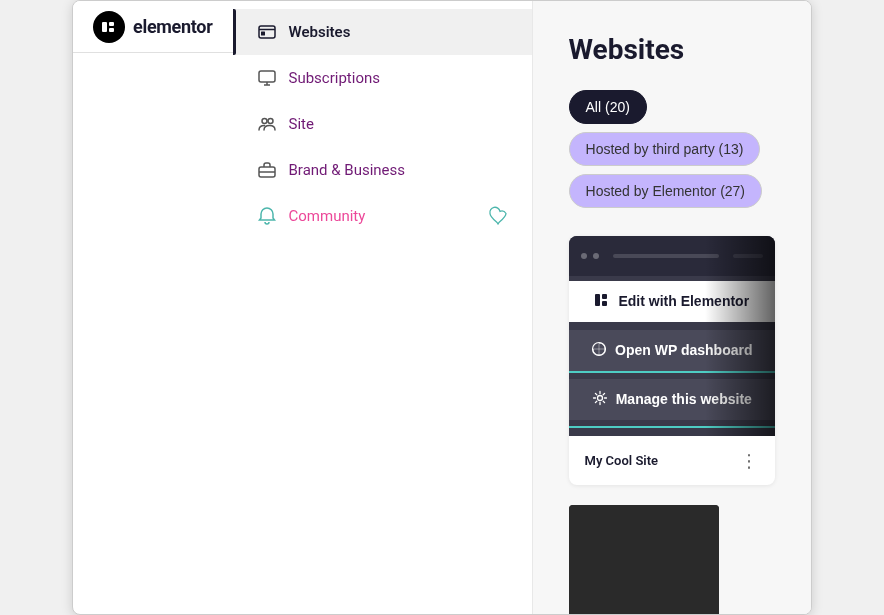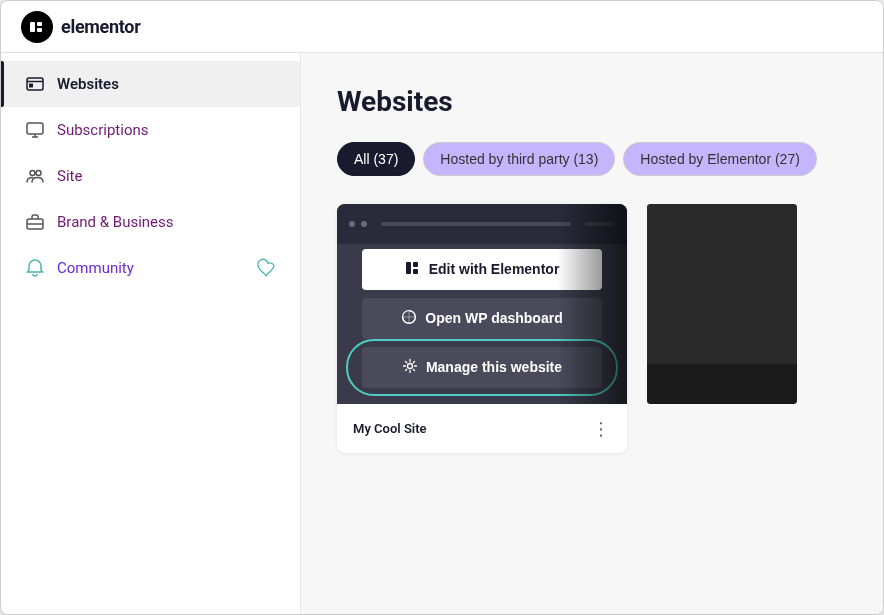--- a/index.html
+++ b/index.html
@@ -5,28 +5,28 @@
     * { box-sizing: border-box; margin: 0; padding: 0; }
     body {
       font-family: -apple-system, BlinkMacSystemFont, 'Segoe UI', Roboto, sans-serif;
       background: #f0f0f0;
       display: flex;
       justify-content: center;
       align-items: center;
       min-height: 100vh;
     }
     .window {
-      width: 884px;
+      width: 740px;
       height: 615px;
       background: #ffffff;
       border: 1px solid #ccc;
       border-radius: 8px;
       overflow: hidden;
       display: flex;
-      flex-direction: column;
+      flex-direction: row;
       box-shadow: 0 2px 12px rgba(0,0,0,0.15);
     }
     .top-bar {
       background: #ffffff;
       border-bottom: 1px solid #e0e0e0;
       padding: 0 20px;
       height: 52px;
       display: flex;
       align-items: center;
     }
@@ -92,21 +92,21 @@
     }
     .sidebar-item .icon {
       width: 20px;
       height: 20px;
       display: flex;
       align-items: center;
       justify-content: center;
       flex-shrink: 0;
     }
     .sidebar-item.community-item {
-      color: #6d28d9;
+      color: #ec4899;
     }
     .sidebar-item .badge {
       margin-left: auto;
       width: 20px;
       height: 20px;
     }
     .content {
       flex: 1;
       background: #f7f7f7;
       padding: 32px 36px;
@@ -322,21 +322,21 @@
             <path d="M10 18l-1-1.5C5 13 2 10.5 2 7.5A5 5 0 0 1 12 5.3 5 5 0 0 1 18 7.5c0 3-3 5.5-7 9l-1 1.5z" stroke="#4db6ac" stroke-width="1.3" fill="none"></path>
           </svg>
         </span>
       </div>
     </nav>
 
     <main class="content">
       <h1 class="page-title">Websites</h1>
 
       <div class="filter-bar">
-        <button class="filter-btn active">All (37)</button>
+        <button class="filter-btn active">All (20)</button>
         <button class="filter-btn">Hosted by third party (13)</button>
         <button class="filter-btn">Hosted by Elementor (27)</button>
       </div>
 
       <div class="websites-grid">
 
         <div class="site-card">
           <div class="card-preview">
 
             <div class="card-preview-bg">

